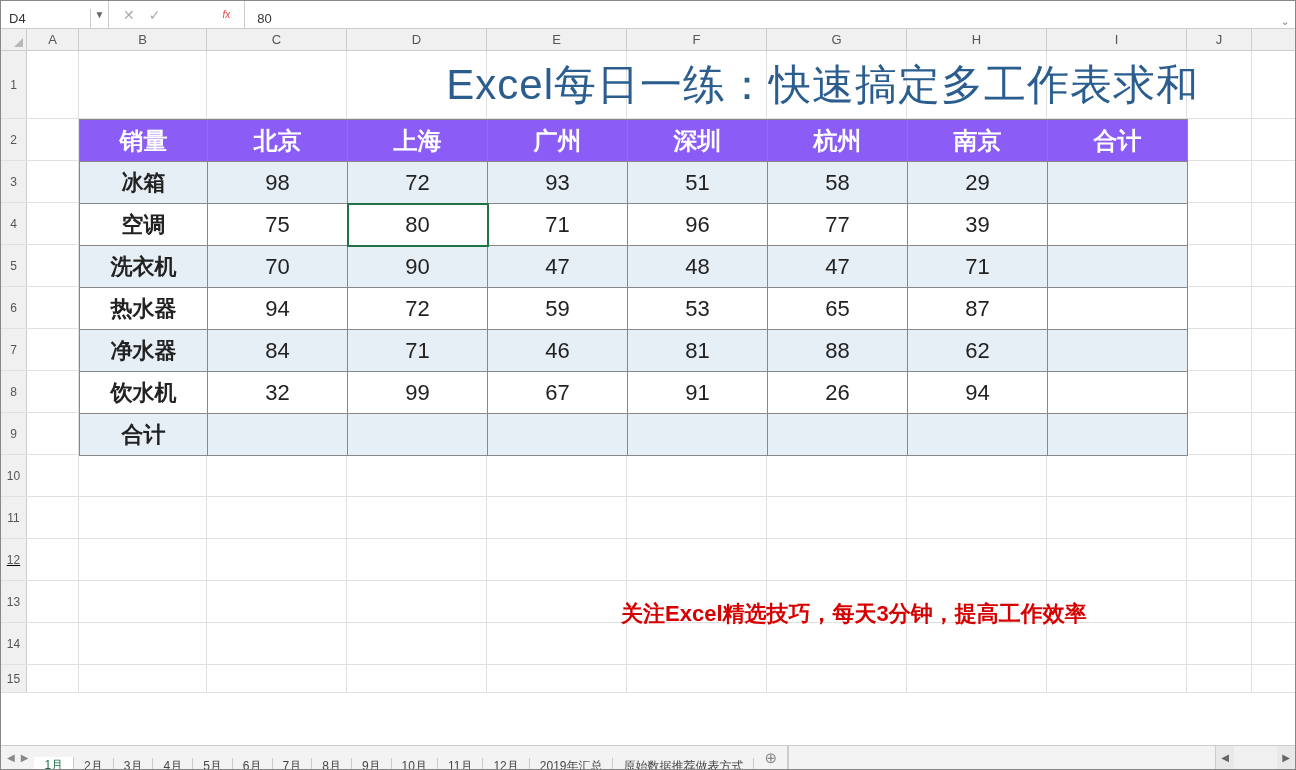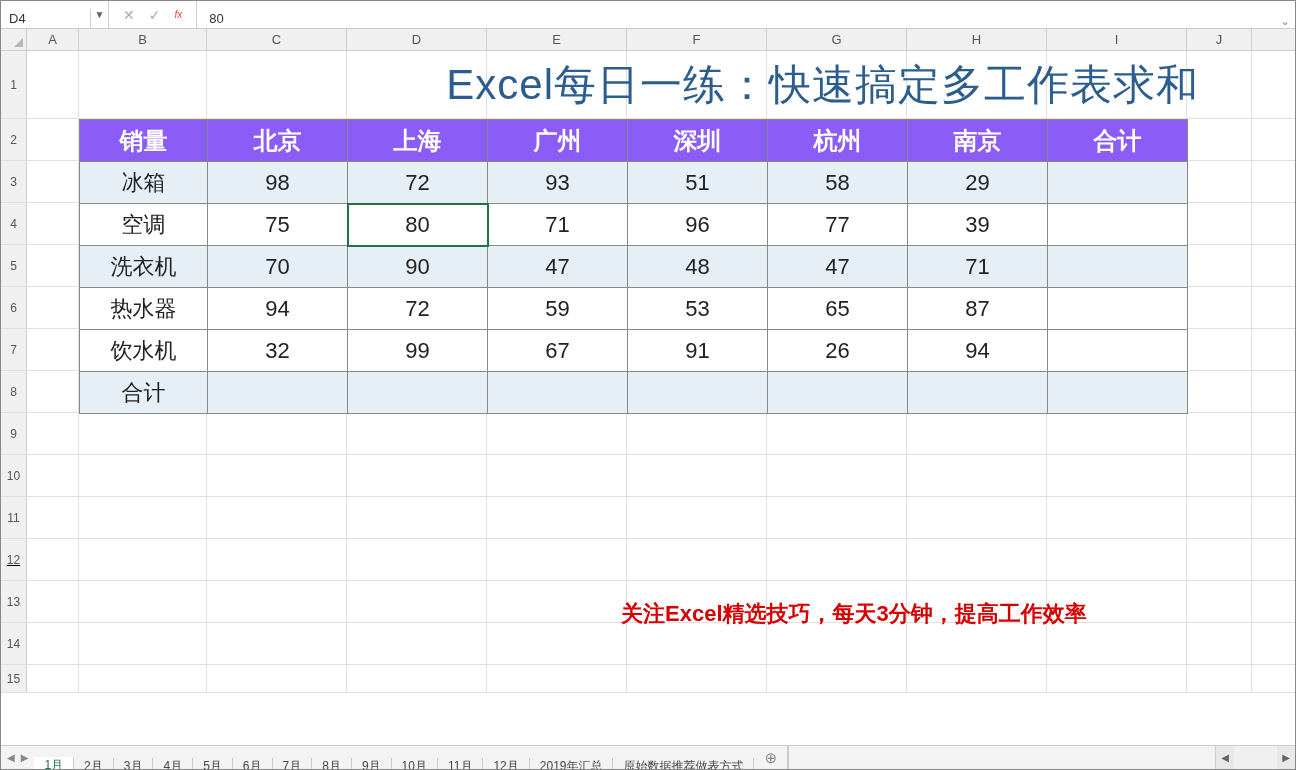--- a/index.html
+++ b/index.html
@@ -40,21 +40,21 @@
 .fb-icons {
   display: flex;
   align-items: center;
   gap: 14px;
   padding: 0 14px;
   border-right: 1px solid #ccc;
   color: #aaa;
   height: 100%;
 }
 .fb-icons span { font-size: 14px; }
-.fb-icons .fx { font-style: italic; color: #ef4444; font-size: 10px; }
+.fb-icons .fx { font-style: italic; color: #ef4444; font-size: 10px; margin-left: 48px; }
 .formula-input {
   flex: 1;
   padding: 2px 12px;
   color: #333;
 }
 .expand-btn {
   width: 20px;
   text-align: center;
   color: #888;
   font-size: 11px;
@@ -158,21 +158,21 @@
 .data-table th:first-child, .data-table td:first-child { width: 128px; }
 .data-table thead th {
   background: #8b5cf6;
   color: #fff;
   font-weight: bold;
   font-size: 24px;
 }
 .data-table tbody tr.odd td { background: #e6eff5; }
 .data-table tbody tr.even td { background: #fff; }
 .data-table tbody td { color: #222; }
-.data-table tbody td:first-child { font-weight: 400; }
+.data-table tbody td:first-child { font-weight: 700; }
 
 .active-cell {
   outline: 2px solid #217346;
   outline-offset: -1px;
   position: relative;
 }
 
 
 .footer-note {
   position: absolute;
@@ -519,20 +519,30 @@
           <td></td>
         </tr>
         <tr class="even">
           <td>热水器</td>
           <td>94</td>
           <td>72</td>
           <td>59</td>
           <td>53</td>
           <td>65</td>
           <td>87</td>
+          <td></td>
+        </tr>
+        <tr class="odd">
+          <td>净水器</td>
+          <td>84</td>
+          <td>71</td>
+          <td>46</td>
+          <td>81</td>
+          <td>88</td>
+          <td>62</td>
           <td></td>
         </tr>
         <tr class="even">
           <td>饮水机</td>
           <td>32</td>
           <td>99</td>
           <td>67</td>
           <td>91</td>
           <td>26</td>
           <td>94</td>

